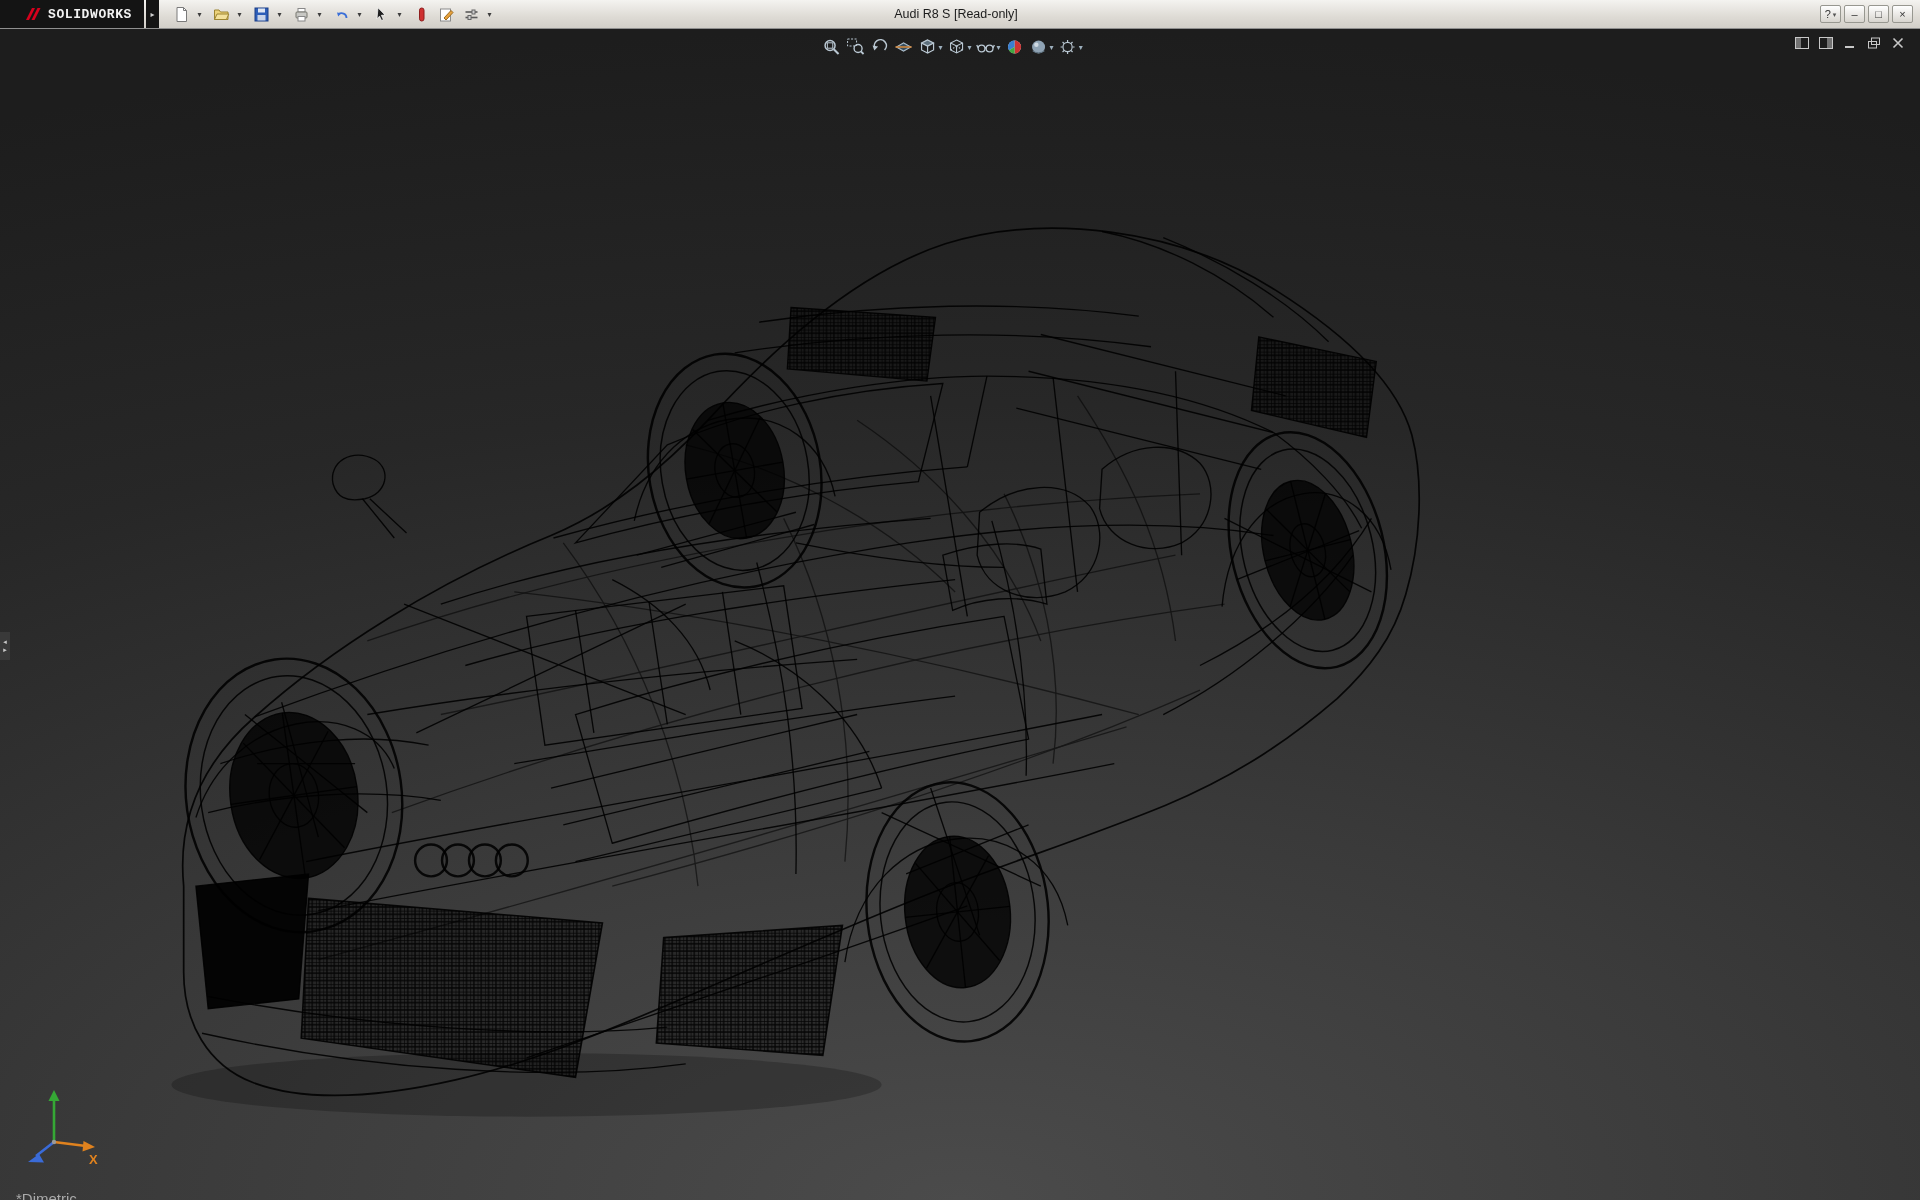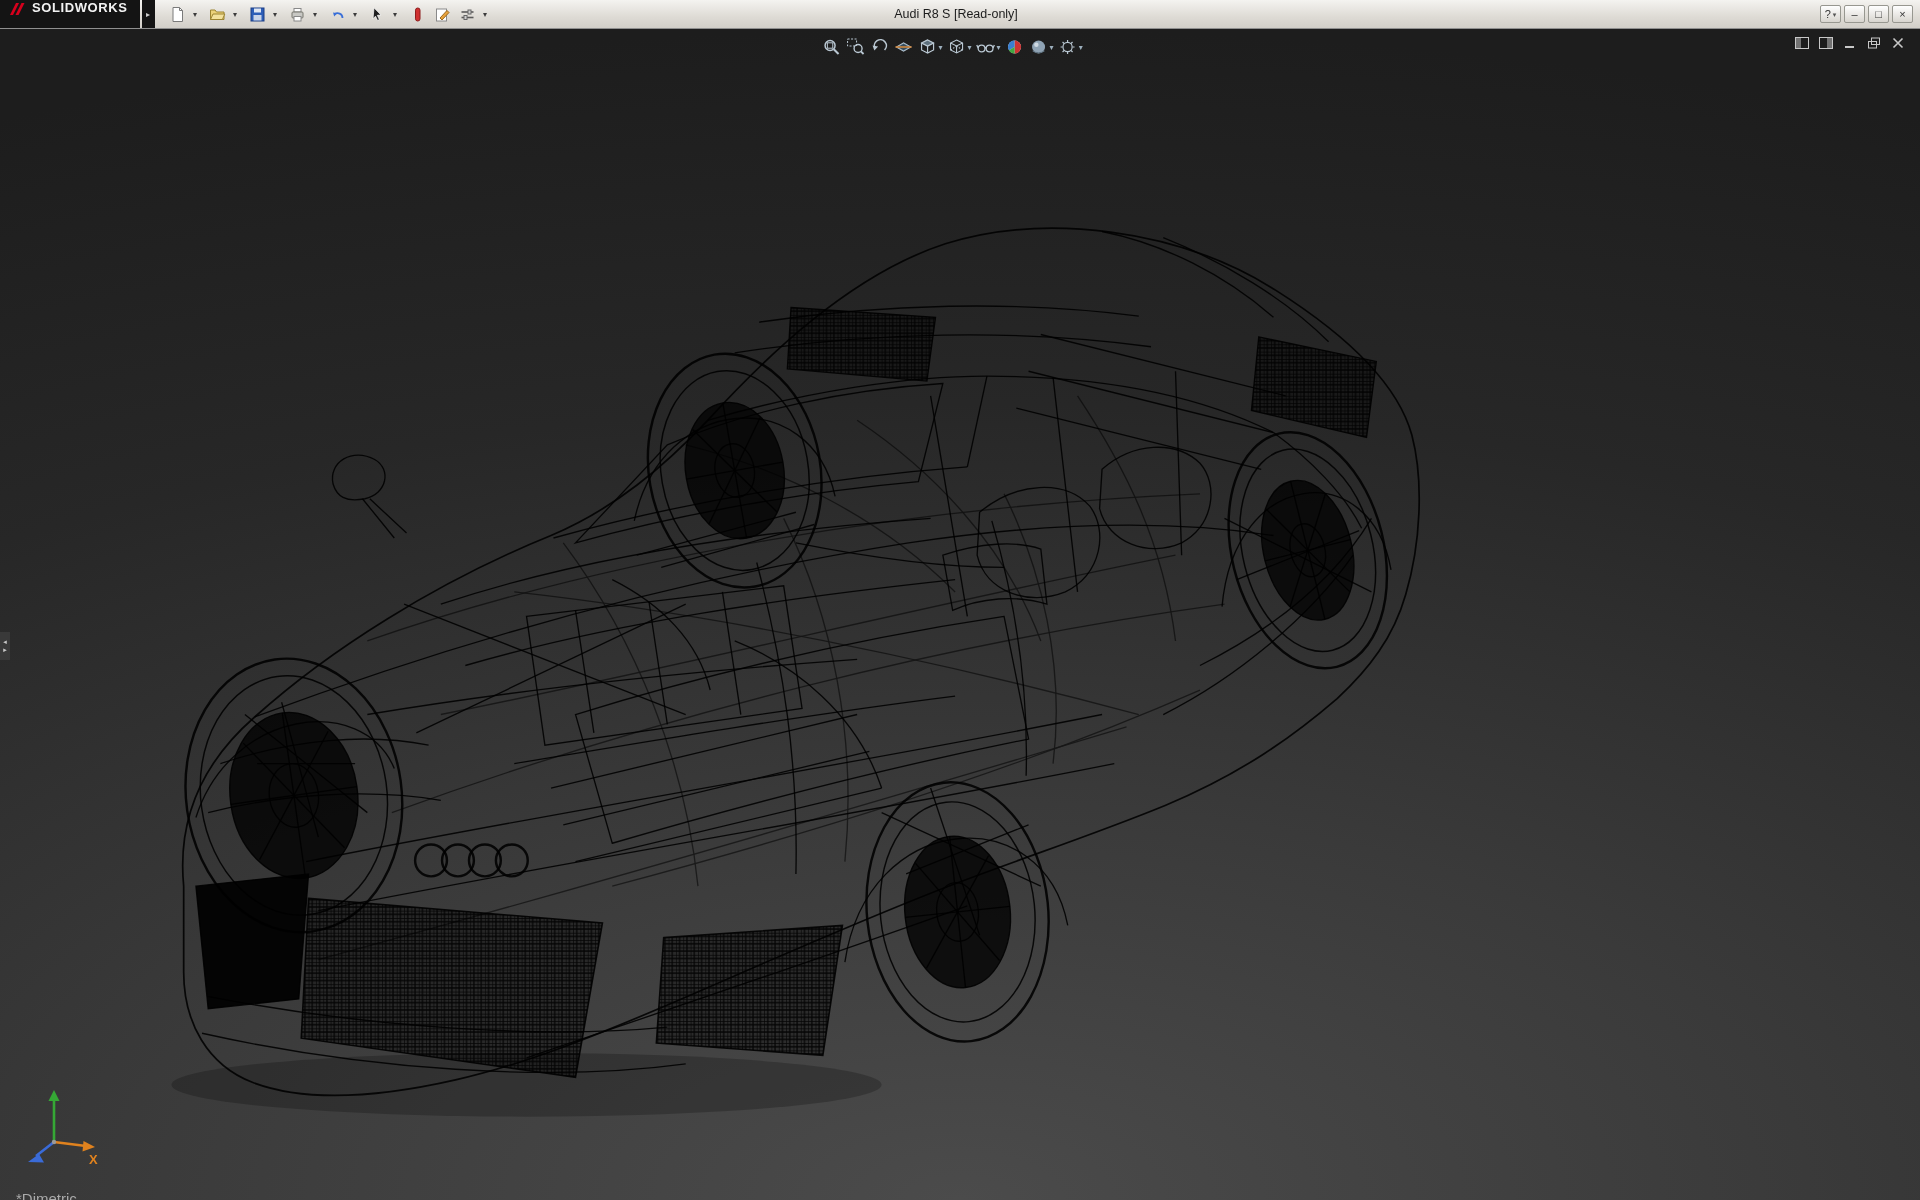--- a/index.html
+++ b/index.html
@@ -11,21 +11,21 @@
   }
   
   .titlebar{
     position:absolute;top:0;left:0;right:0;height:28px;
     background:linear-gradient(#f4f3f0,#dedbd5 60%,#d2cfc9);
     border-bottom:1px solid #8f8f8f;
     display:flex;align-items:center;z-index:30;
   }
   .brand-badge{
     height:28px;background:#141414;color:#fff;
-    display:flex;gap:6px;padding:0 12px 0 8px;
+    display:flex;align-items:center;gap:6px;padding:0 12px 0 24px;font-family:Liberation Mono, monospace;
   }
   .brand-text{font-weight:bold;font-size:13px;letter-spacing:.6px;color:#f2f2f2;}
   .badge-arrow{
     width:13px;height:28px;background:#141414;color:#cfcfcf;
     display:flex;align-items:center;justify-content:center;
     font-size:8px;margin-left:2px;border:0;padding:0;cursor:default;
   }
   .main-toolbar{display:flex;align-items:center;margin-left:10px;gap:0;}
   .tb-btn{
     width:25px;height:25px;display:flex;align-items:center;justify-content:center;

